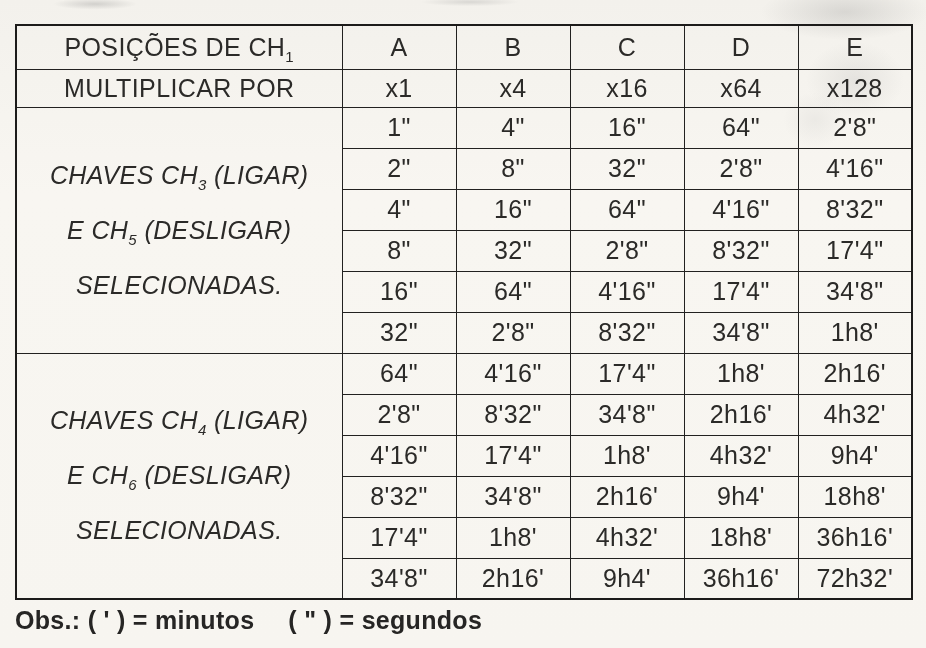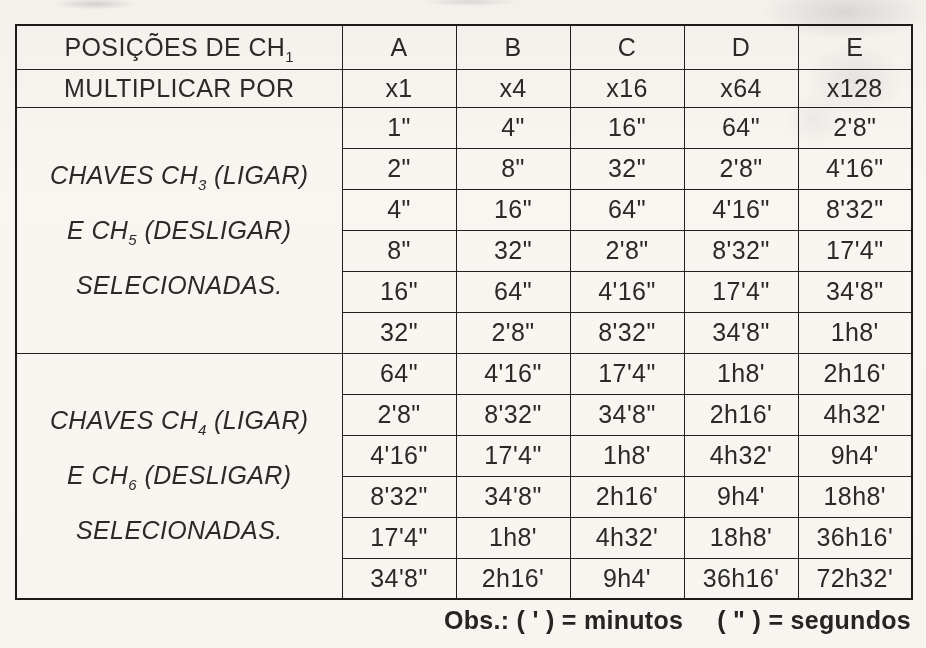--- a/index.html
+++ b/index.html
@@ -50,21 +50,21 @@
   }
   sub {
     font-size: 15px;
     line-height: 0;
     vertical-align: -6px;
   }
   .note {
     position: absolute;
     left: 15px; top: 606px;
     width: 896px;
-    text-align: right;
+    text-align: left;
     font-size: 25px;
     font-weight: bold;
     color: #262524;
     letter-spacing: 0.3px;
   }
   .note .sep { display: inline-block; width: 34px; }
 </style>
 </head>
 <body>
 

